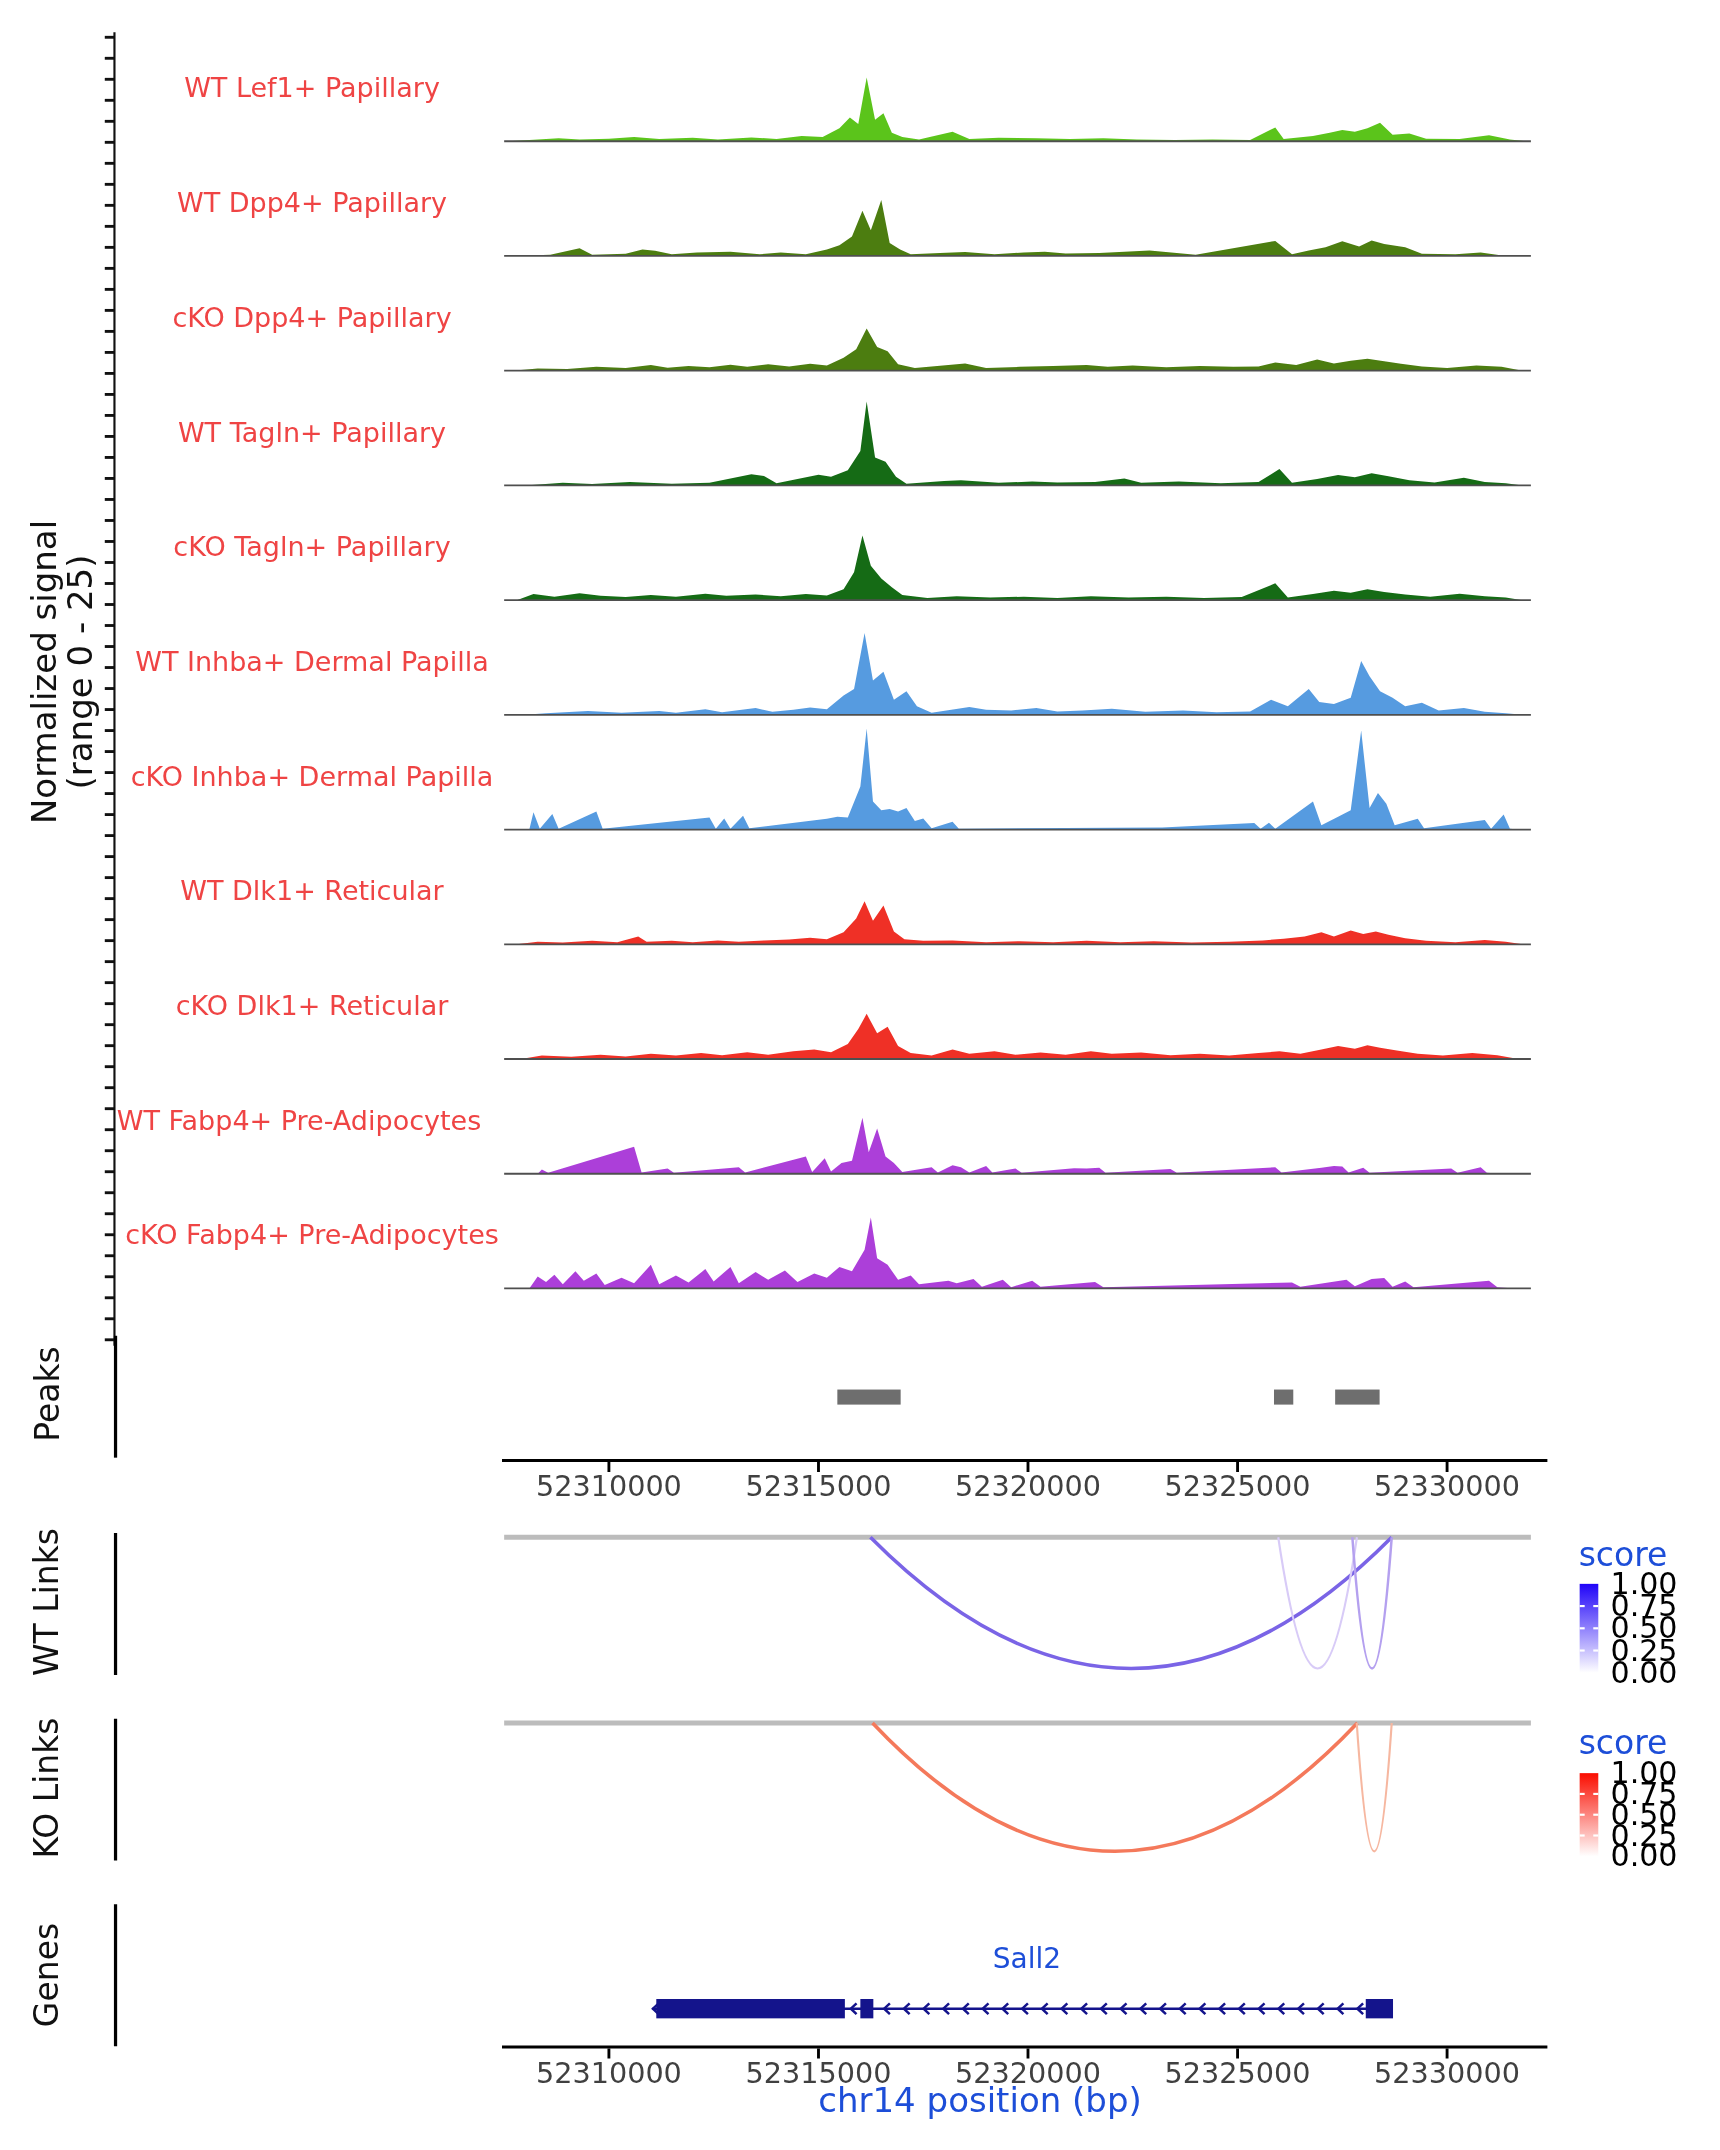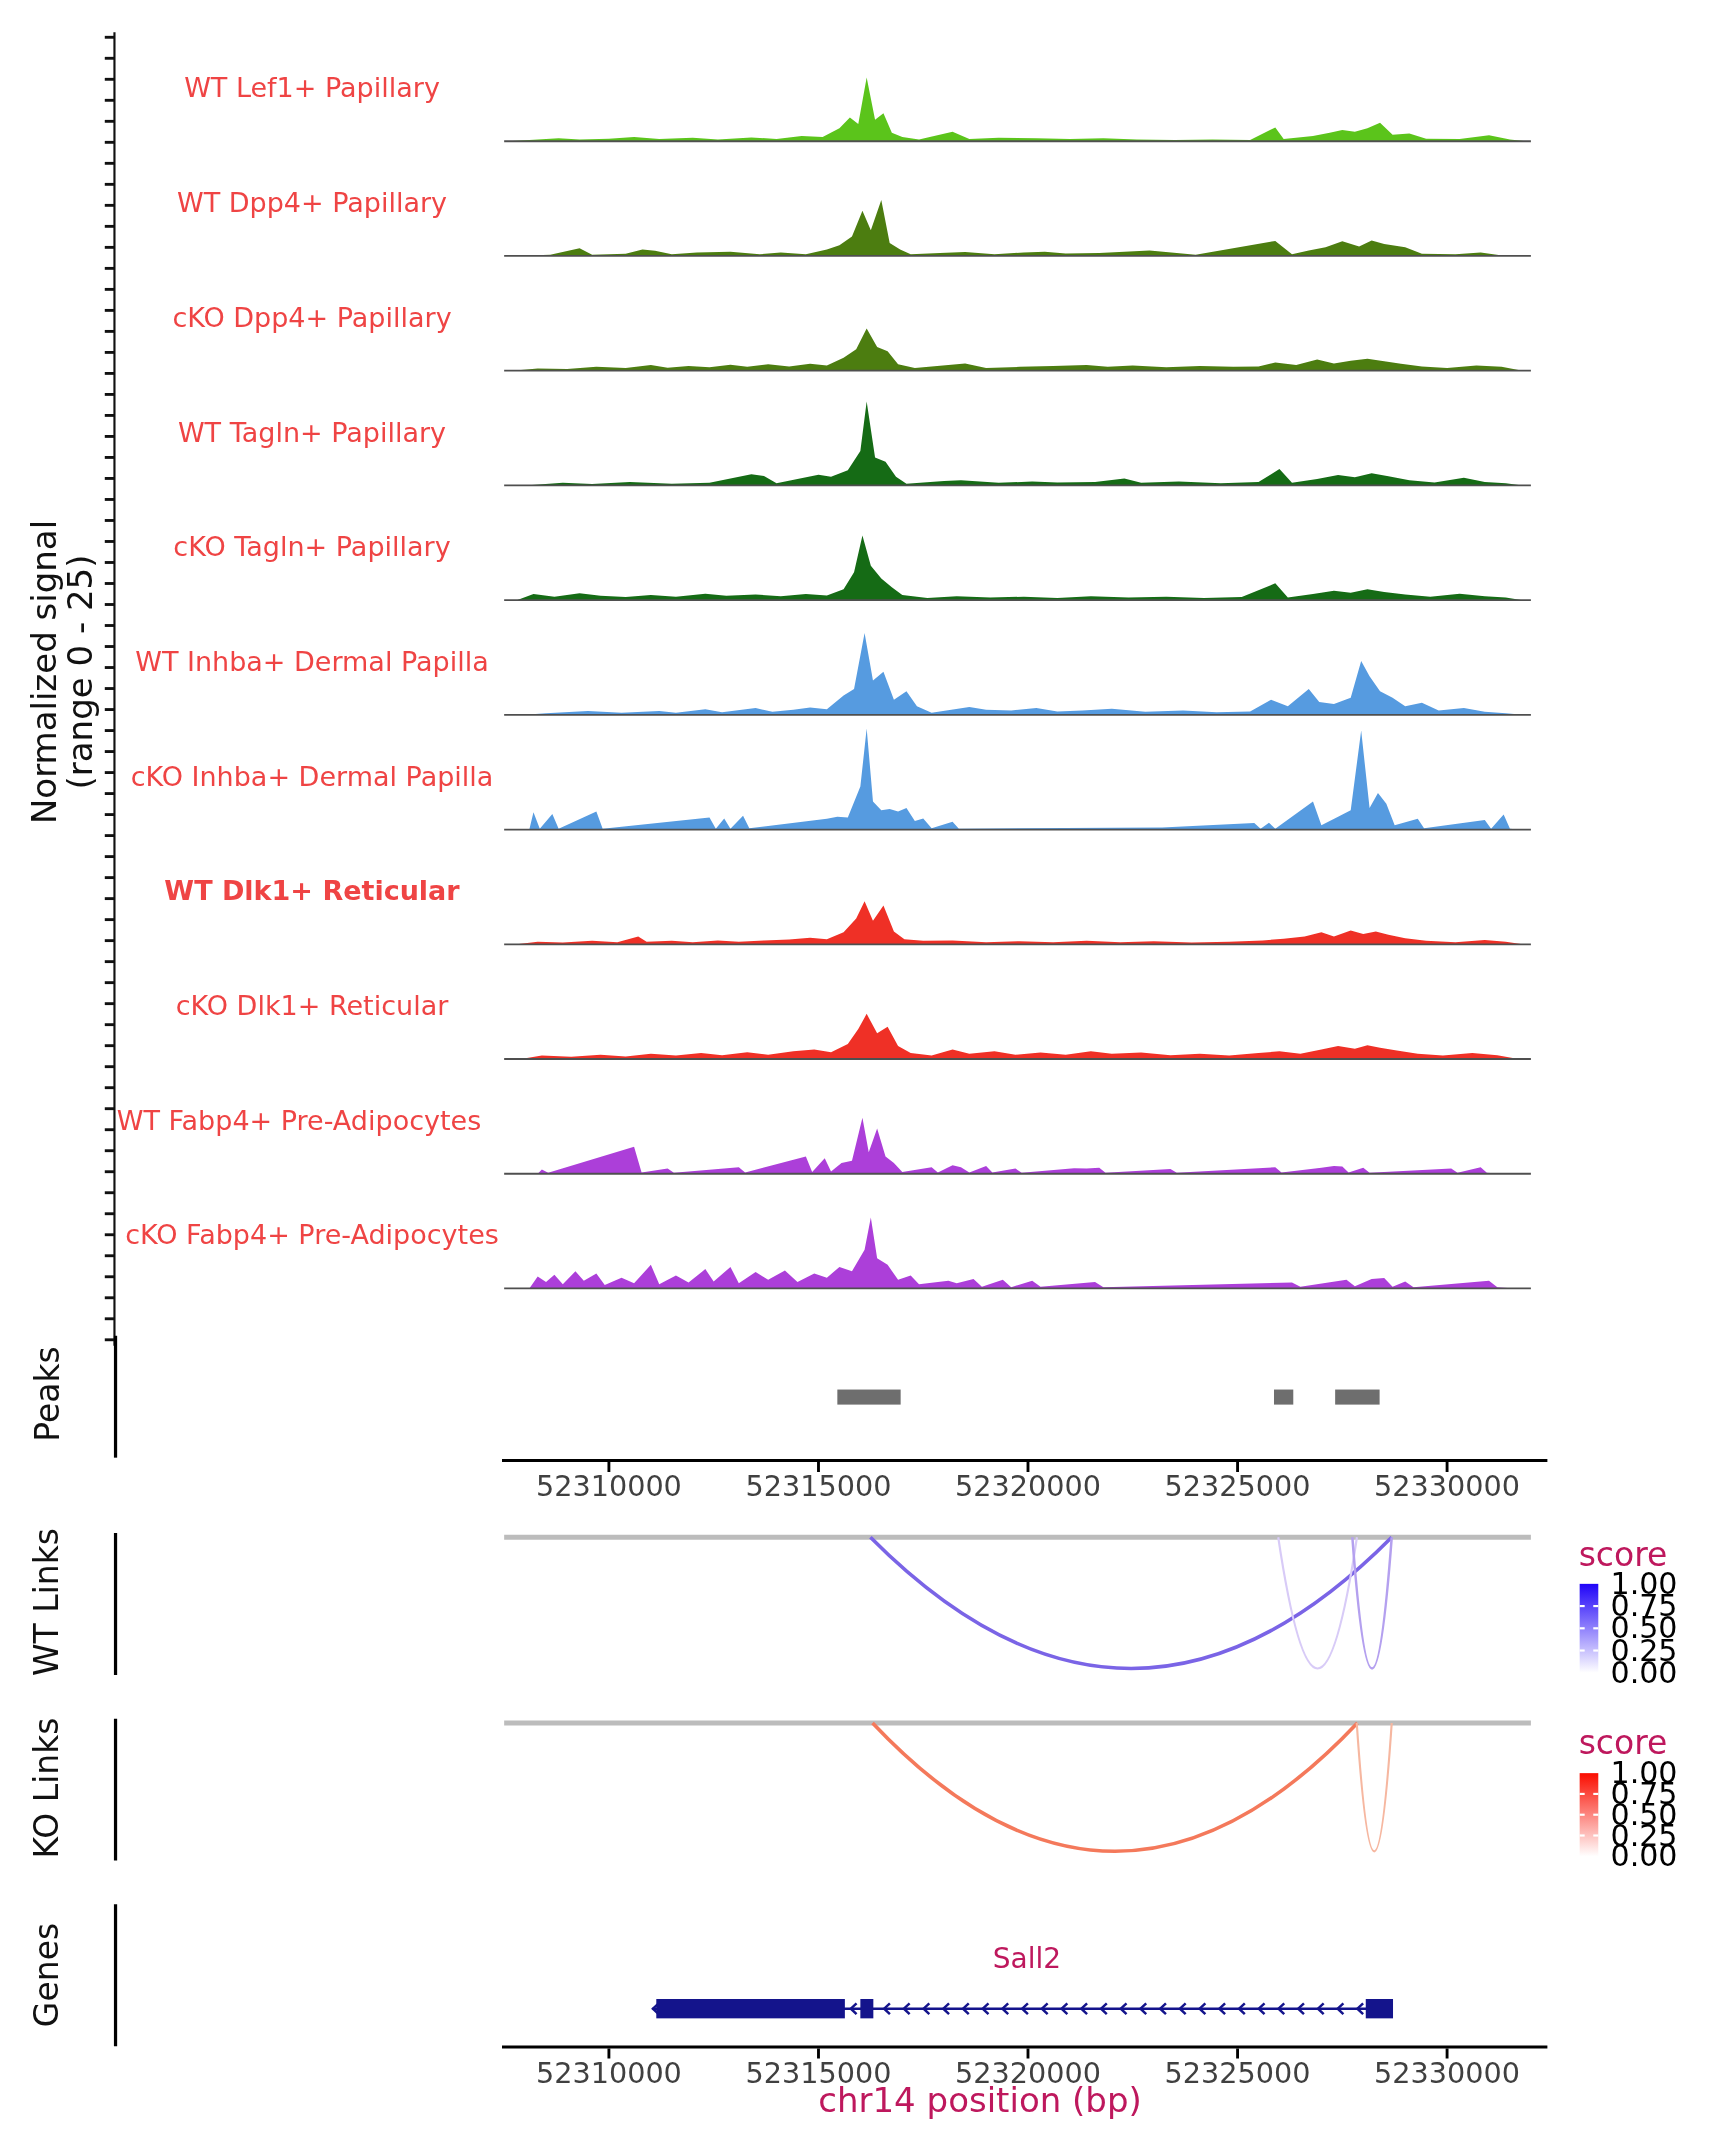--- a/index.html
+++ b/index.html
@@ -4,21 +4,21 @@
 <style>
   html,body{margin:0;padding:0;background:#fff;}
   #canvas{position:relative;width:1721px;height:2151px;background:#ffffff;
           font-family:"DejaVu Sans",sans-serif;overflow:hidden;}
   #plot{position:absolute;left:0;top:0;}
   .track-label{position:absolute;transform:translate(-50%,-50%);white-space:nowrap;
                font-size:27px;color:#ef4444;}
   .rot{position:absolute;transform:translate(-50%,-50%) rotate(-90deg);
        white-space:nowrap;font-size:33px;color:#111;}
   #ytitle{font-size:34px;text-align:center;line-height:1.06;}
-  .hlabel{position:absolute;transform:translate(-50%,-50%);white-space:nowrap;color:#be185d;}
+  .hlabel{position:absolute;transform:translate(-50%,-50%);white-space:nowrap;color:#1d4ed8;}
   .gene-name{font-size:28px;}
   .xaxis-title{font-size:34px;}
   .legend-title{font-size:33px;}
 </style>
 </head>
 <body>
 
 <div id="canvas">
   <svg id="plot" width="1721" height="2151" viewBox="0 0 2400 3000">
     <defs>
@@ -270,18 +270,18 @@
   <div class="hlabel gene-name" style="left:1027px;top:1958px;">Sall2</div>
 
   <div class="hlabel xaxis-title" style="left:980px;top:2100px;">chr14 position (bp)</div>
 <div class="track-label" style="left: 312px; top: 87px;">WT Lef1+ Papillary</div>
     <div class="track-label" style="left: 312px; top: 202px;">WT Dpp4+ Papillary</div>
     <div class="track-label" style="left: 312px; top: 317px;">cKO Dpp4+ Papillary</div>
     <div class="track-label" style="left: 312px; top: 432px;">WT Tagln+ Papillary</div>
     <div class="track-label" style="left: 312px; top: 546px;">cKO Tagln+ Papillary</div>
     <div class="track-label" style="left: 312px; top: 661px;">WT Inhba+ Dermal Papilla</div>
     <div class="track-label" style="left: 312px; top: 776px; text-align: center;">cKO Inhba+ Dermal Papilla</div>
-    <div class="track-label" style="left: 312px; top: 890px; font-weight: bold;">WT Dlk1+ Reticular</div>
+    <div class="track-label" style="left: 312px; top: 890px;">WT Dlk1+ Reticular</div>
     <div class="track-label" style="left: 312px; top: 1005px;">cKO Dlk1+ Reticular</div>
     <div class="track-label" style="left: 299px; top: 1120px;">WT Fabp4+ Pre-Adipocytes</div>
     <div class="track-label" style="left: 312px; top: 1234px;">cKO Fabp4+ Pre-Adipocytes</div>
   </div>
 
 
 </body></html>

